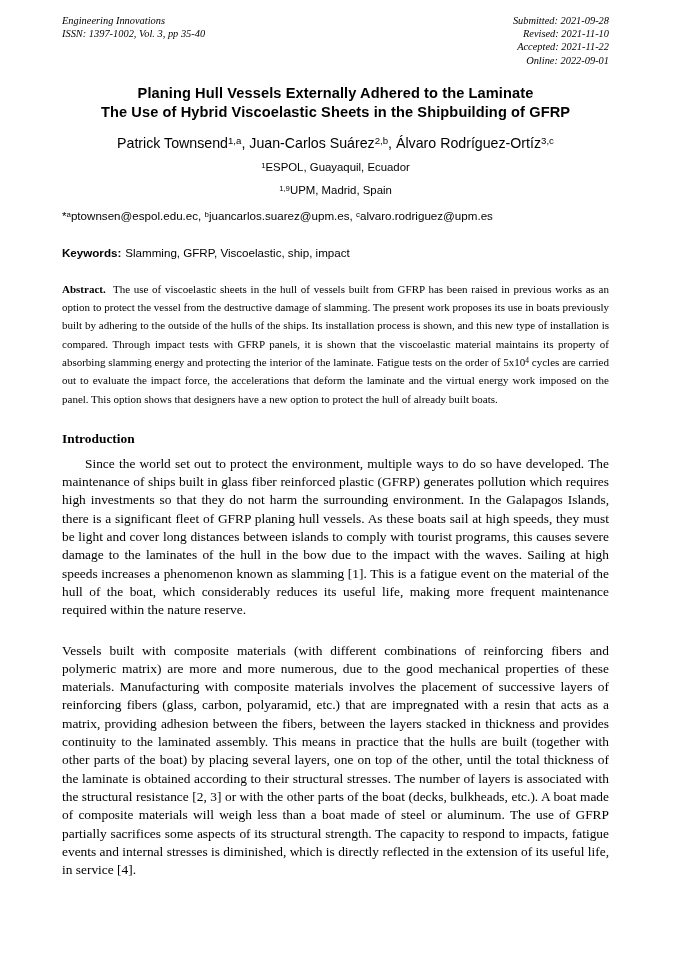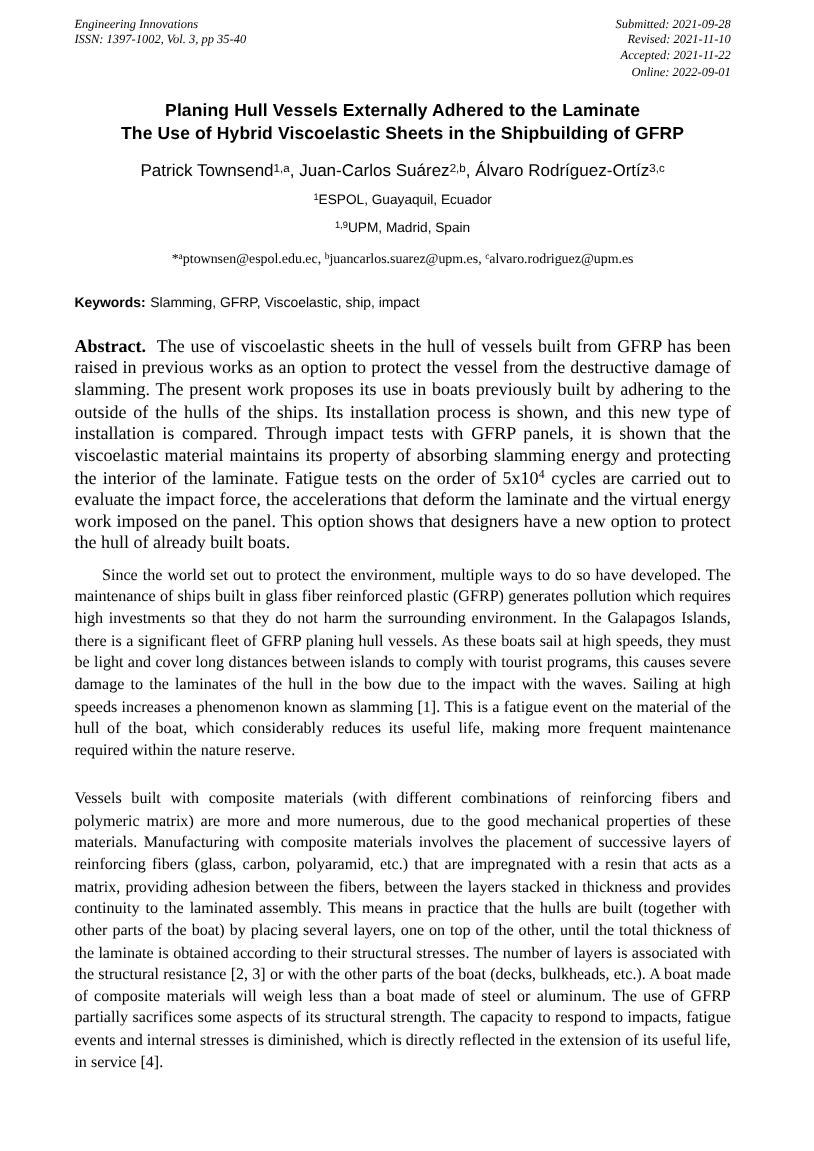--- a/index.html
+++ b/index.html
@@ -59,24 +59,23 @@
   }
   .affil {
     margin-top: 6px;
     font-family: "Liberation Sans", "DejaVu Sans", sans-serif;
     font-size: 11.4px;
     line-height: 17px;
     text-align: center;
   }
   .emails {
     margin-top: 9px;
-    font-family: Liberation Serif, serif;
+    font-family: Liberation Sans, sans-serif;
     font-size: 11.6px;
     line-height: 16px;
-    text-align: center;
   }
   sup {
     font-size: 0.68em;
     vertical-align: 0.42em;
     line-height: 0;
   }
 
   
   .keywords {
     margin-top: 21px;
@@ -88,21 +87,21 @@
   .keywords .kw-label {
     font-weight: bold;
   }
   .keywords .kw-values {
     margin-left: 4px;
   }
 
   
   .abstract {
     margin-top: 19px;
-    font-size: 15px;
+    font-size: 11px;
     line-height: 18.3px;
     text-align: justify;
     text-justify: inter-word;
   }
   .abstract .ab-label {
     font-weight: bold;
   }
   .abstract .ab-body { }
 
   
@@ -169,18 +168,19 @@
   </div>
 
   <div class="keywords">
     <span class="kw-label">Keywords:</span><span class="kw-values">Slamming, GFRP, Viscoelastic, ship, impact</span>
   </div>
 
   <div class="abstract">
     <span class="ab-label">Abstract.</span><span class="ab-body">&nbsp; <span>The use of viscoelastic sheets in the hull of vessels built from GFRP has been raised in previous works as an option to protect the vessel from the destructive damage of slamming. The present work proposes its use in boats previously built by adhering to the outside of the hulls of the ships. Its installation process is shown, and this new type of installation is compared. Through impact tests with GFRP panels, it is shown that the viscoelastic material maintains its property of absorbing slamming energy and protecting the interior of the laminate. Fatigue tests on the order of 5x10</span><sup>4</sup><span> cycles are carried out to evaluate the impact force, the accelerations that deform the laminate and the virtual energy work imposed on the panel. This option shows that designers have a new option to protect the hull of already built boats.</span></span>
   </div>
 
+  <div class="section-heading">Introduction</div>
 
   <p class="body-par indent-par">Since the world set out to protect the environment, multiple ways to do so have developed. The maintenance of ships built in glass fiber reinforced plastic (GFRP) generates pollution which requires high investments so that they do not harm the surrounding environment. In the Galapagos Islands, there is a significant fleet of GFRP planing hull vessels. As these boats sail at high speeds, they must be light and cover long distances between islands to comply with tourist programs, this causes severe damage to the laminates of the hull in the bow due to the impact with the waves. Sailing at high speeds increases a phenomenon known as slamming [1]. This is a fatigue event on the material of the hull of the boat, which considerably reduces its useful life, making more frequent maintenance required within the nature reserve.</p>
 
   <p class="body-par gap-par">Vessels built with composite materials (with different combinations of reinforcing fibers and polymeric matrix) are more and more numerous, due to the good mechanical properties of these materials. Manufacturing with composite materials involves the placement of successive layers of reinforcing fibers (glass, carbon, polyaramid, etc.) that are impregnated with a resin that acts as a matrix, providing adhesion between the fibers, between the layers stacked in thickness and provides continuity to the laminated assembly. This means in practice that the hulls are built (together with other parts of the boat) by placing several layers, one on top of the other, until the total thickness of the laminate is obtained according to their structural stresses. The number of layers is associated with the structural resistance [2, 3] or with the other parts of the boat (decks, bulkheads, etc.). A boat made of composite materials will weigh less than a boat made of steel or aluminum. The use of GFRP partially sacrifices some aspects of its structural strength. The capacity to respond to impacts, fatigue events and internal stresses is diminished, which is directly reflected in the extension of its useful life, in service [4].</p>
 
 </div>
 
 </body></html>

